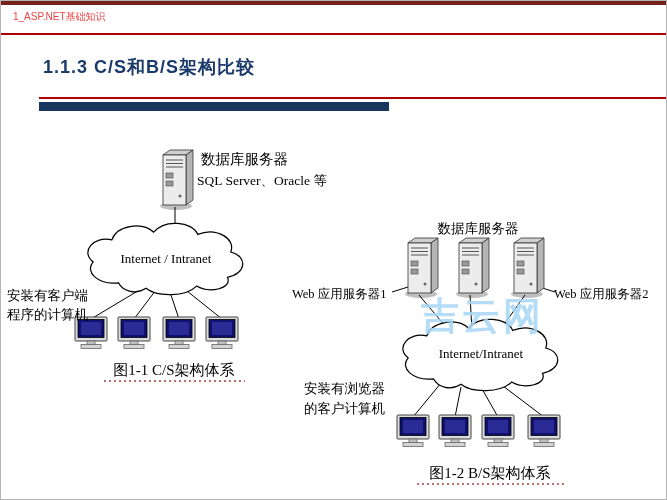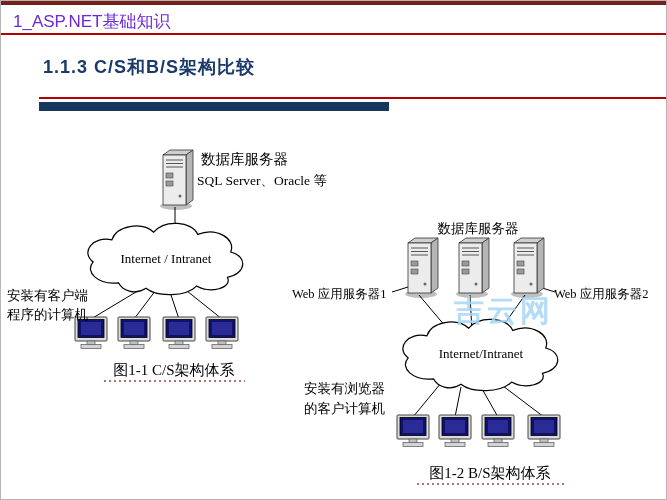--- a/index.html
+++ b/index.html
@@ -19,22 +19,22 @@
   }
   .top-accent {
     position: absolute;
     top: 0; left: 0; right: 0;
     height: 4px;
     background: #76201a;
   }
   .header-title {
     position: absolute;
     top: 9px; left: 12px;
-    font-size: 17px;
-    color: #6d28d9;
+    font-size: 10px;
+    color: #ef4444;
     font-family: "Liberation Sans", sans-serif;
   }
   .header-rule {
     position: absolute;
     top: 32px; left: 0; right: 0;
     height: 2px;
     background: var(--accent_red, #b00000);
   }
   .slide-title {
     position: absolute;
@@ -62,28 +62,27 @@
   .diagram-canvas {
     position: absolute;
     left: 0; top: 0;
     width: 667px; height: 500px;
     z-index: 1;
   }
   .watermark {
     position: absolute;
     left: 420px; top: 290px;
     z-index: 5;
-    font-size: 30px;
+    font-size: 38px;
     font-weight: bold;
     letter-spacing: 3px;
     color: var(--watermark_blue, #a9d7f5);
     opacity: 0.85;
     font-family: "Liberation Sans", sans-serif;
     pointer-events: none;
-    margin-left: 33px;
   }
   svg text {
     font-family: "Liberation Serif", serif;
     fill: #000000;
   }
   .t-cloud  { font-size: 13px; }
   .t-label  { font-size: 13.5px; }
   .t-detail { font-size: 13.5px; }
   .t-name   { font-size: 14.5px; }
   .t-web    { font-size: 12.5px; }

